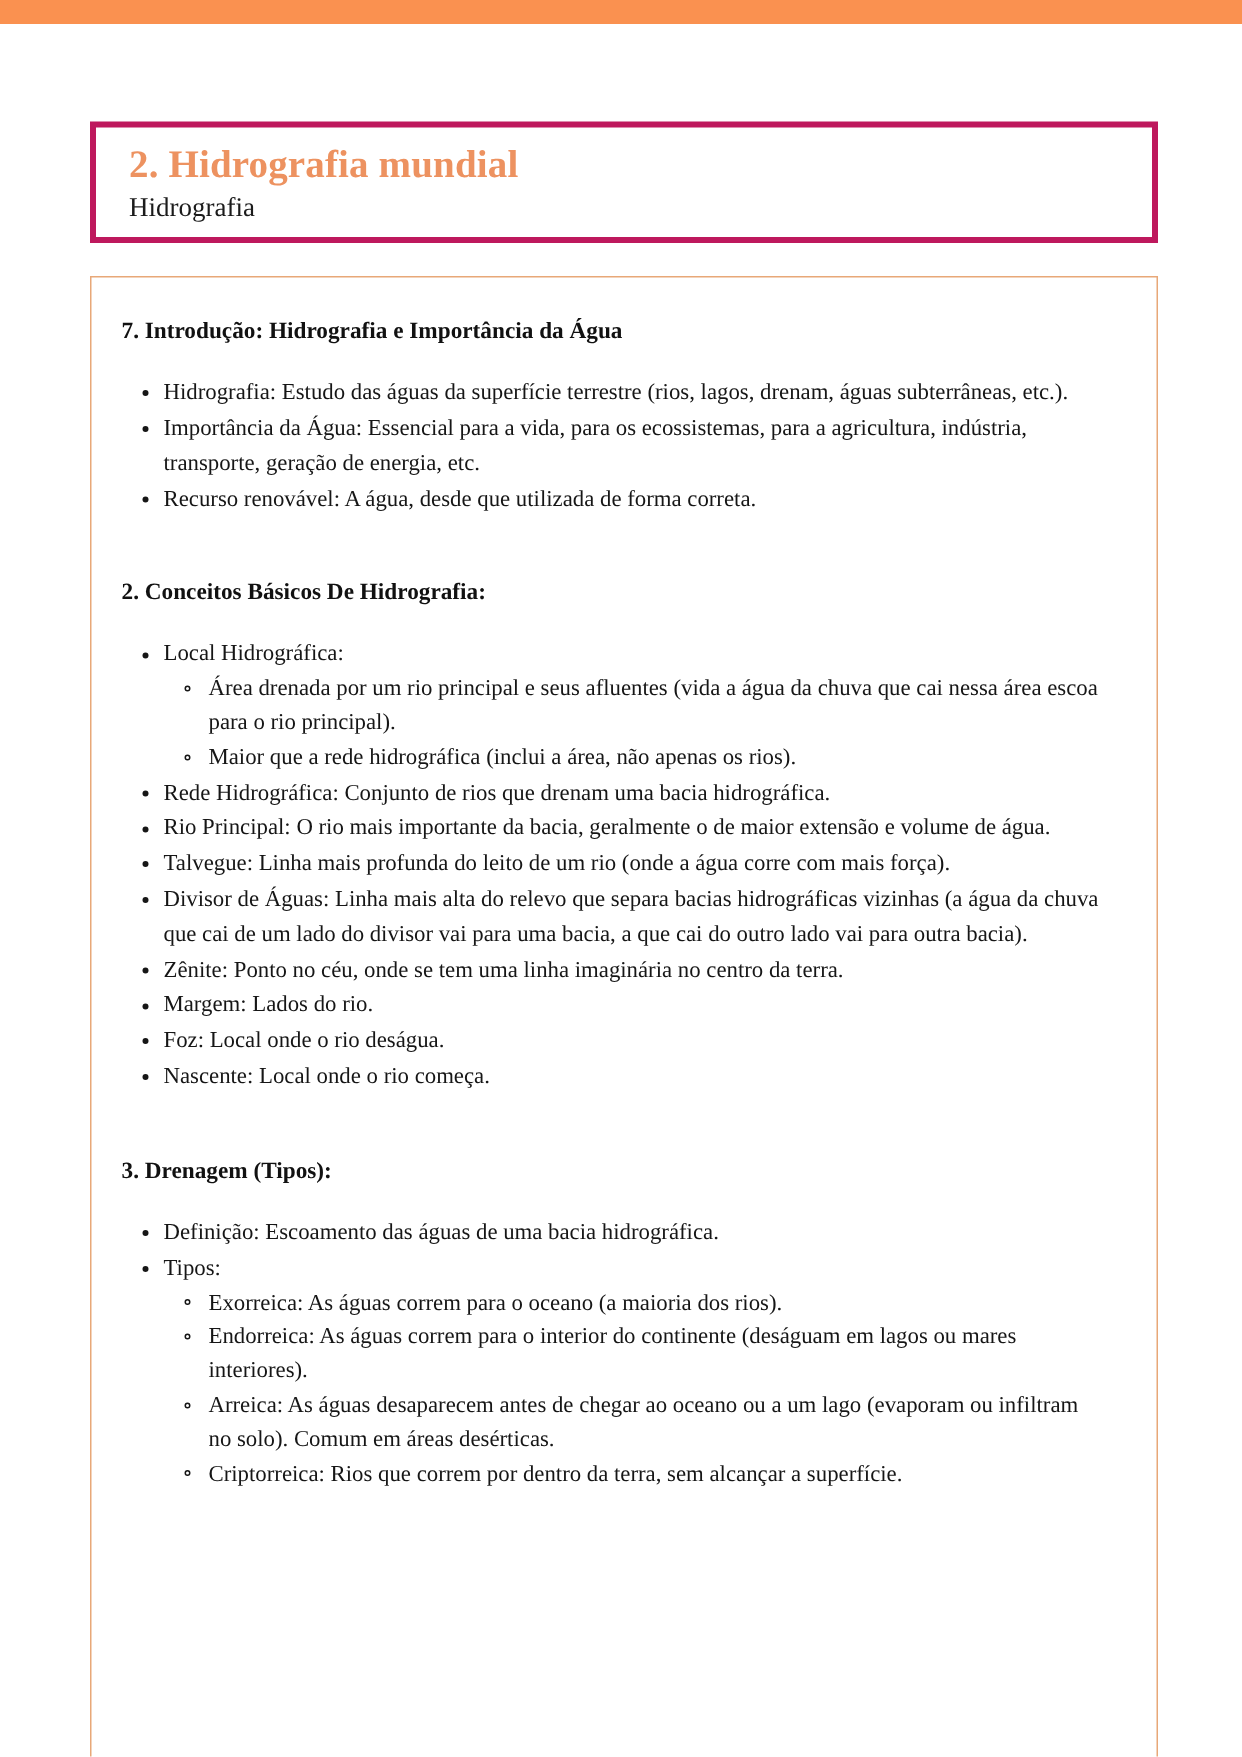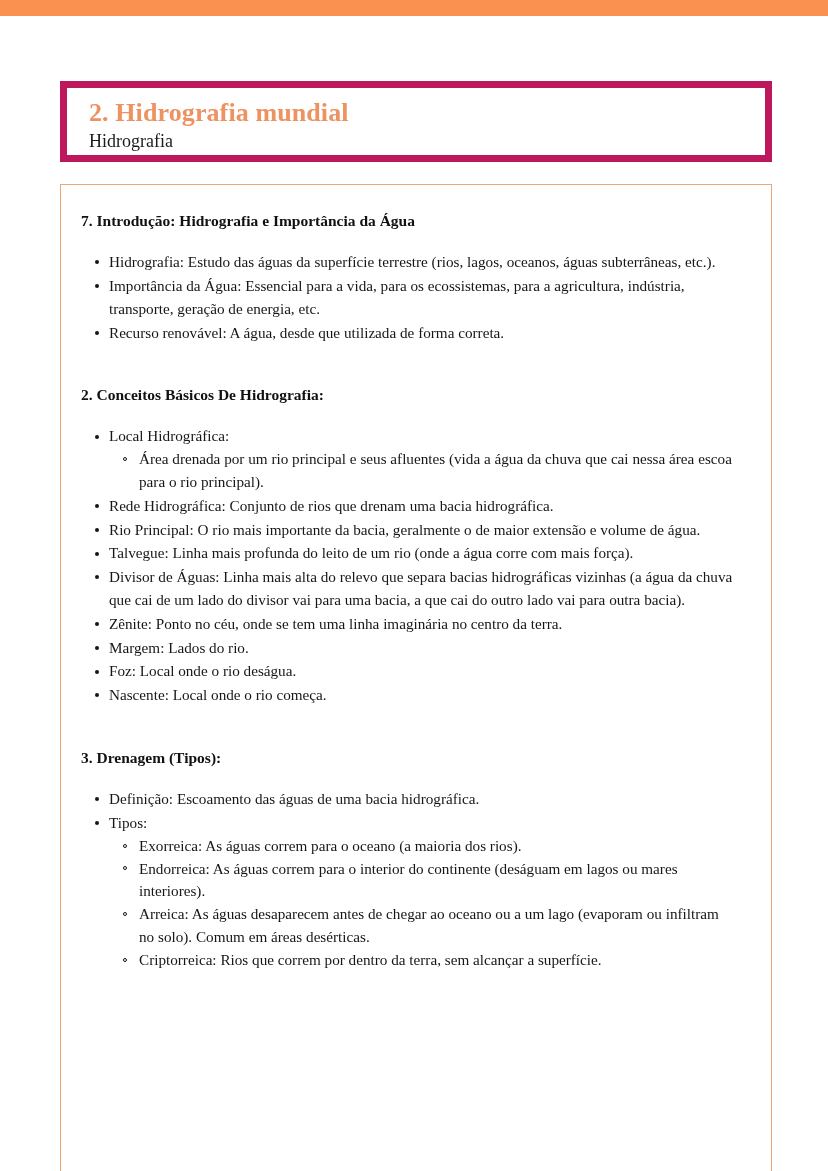--- a/index.html
+++ b/index.html
@@ -24,21 +24,21 @@
     background: #fa9150;
   }
 
   #header-box {
     position: absolute;
     left: 60px;
     top: 81px;
     width: 712px;
     height: 81px;
     box-sizing: border-box;
-    border: 7px solid #be185d;
+    border: 4px solid #be185d;
     background: #ffffff;
   }
 
   #doc-title {
     position: absolute;
     left: 22px;
     top: 10px;
     font-size: 26px;
     font-weight: bold;
     color: #ed9260;
@@ -147,31 +147,32 @@
 <div id="header-box">
   <div id="doc-title">2. Hidrografia mundial</div>
   <div id="doc-subtitle">Hidrografia</div>
 </div>
 
 <div id="content-box">
   <div id="sections-container">
       <div class="section">
         <div class="section-heading">7. Introdução: Hidrografia e Importância da Água</div>
         <ul class="lvl1">
-          <li><span class="bullet-dot"></span><span>Hidrografia: Estudo das águas da superfície terrestre (rios, lagos, oceanos, águas subterrâneas, etc.).</span></li>
+          <li><span class="bullet-dot"></span><span>Hidrografia: Estudo das águas da superfície terrestre (rios, lagos, drenam, águas subterrâneas, etc.).</span></li>
           <li><span class="bullet-dot"></span><span>Importância da Água: Essencial para a vida, para os ecossistemas, para a agricultura, indústria, transporte, geração de energia, etc.</span></li>
           <li><span class="bullet-dot"></span><span>Recurso renovável: A água, desde que utilizada de forma correta.</span></li>
         </ul>
         <div class="spacer-after-list"></div>
       </div>
       <div class="section">
         <div class="section-heading">2. Conceitos Básicos De Hidrografia:</div>
         <ul class="lvl1">
           <li><span class="bullet-dot"></span><span>Local Hidrográfica:</span><ul class="lvl2">
               <li><span class="bullet-ring"></span><span>Área drenada por um rio principal e seus afluentes (vida a água da chuva que cai nessa área escoa para o rio principal).</span></li>
+              <li><span class="bullet-ring"></span><span>Maior que a rede hidrográfica (inclui a área, não apenas os rios).</span></li>
             </ul></li>
           <li><span class="bullet-dot"></span><span>Rede Hidrográfica: Conjunto de rios que drenam uma bacia hidrográfica.</span></li>
           <li><span class="bullet-dot"></span><span>Rio Principal: O rio mais importante da bacia, geralmente o de maior extensão e volume de água.</span></li>
           <li><span class="bullet-dot"></span><span>Talvegue: Linha mais profunda do leito de um rio (onde a água corre com mais força).</span></li>
           <li><span class="bullet-dot"></span><span>Divisor de Águas: Linha mais alta do relevo que separa bacias hidrográficas vizinhas (a água da chuva que cai de um lado do divisor vai para uma bacia, a que cai do outro lado vai para outra bacia).</span></li>
           <li><span class="bullet-dot"></span><span>Zênite: Ponto no céu, onde se tem uma linha imaginária no centro da terra.</span></li>
           <li><span class="bullet-dot"></span><span>Margem: Lados do rio.</span></li>
           <li><span class="bullet-dot"></span><span>Foz: Local onde o rio deságua.</span></li>
           <li><span class="bullet-dot"></span><span>Nascente: Local onde o rio começa.</span></li>
         </ul>

